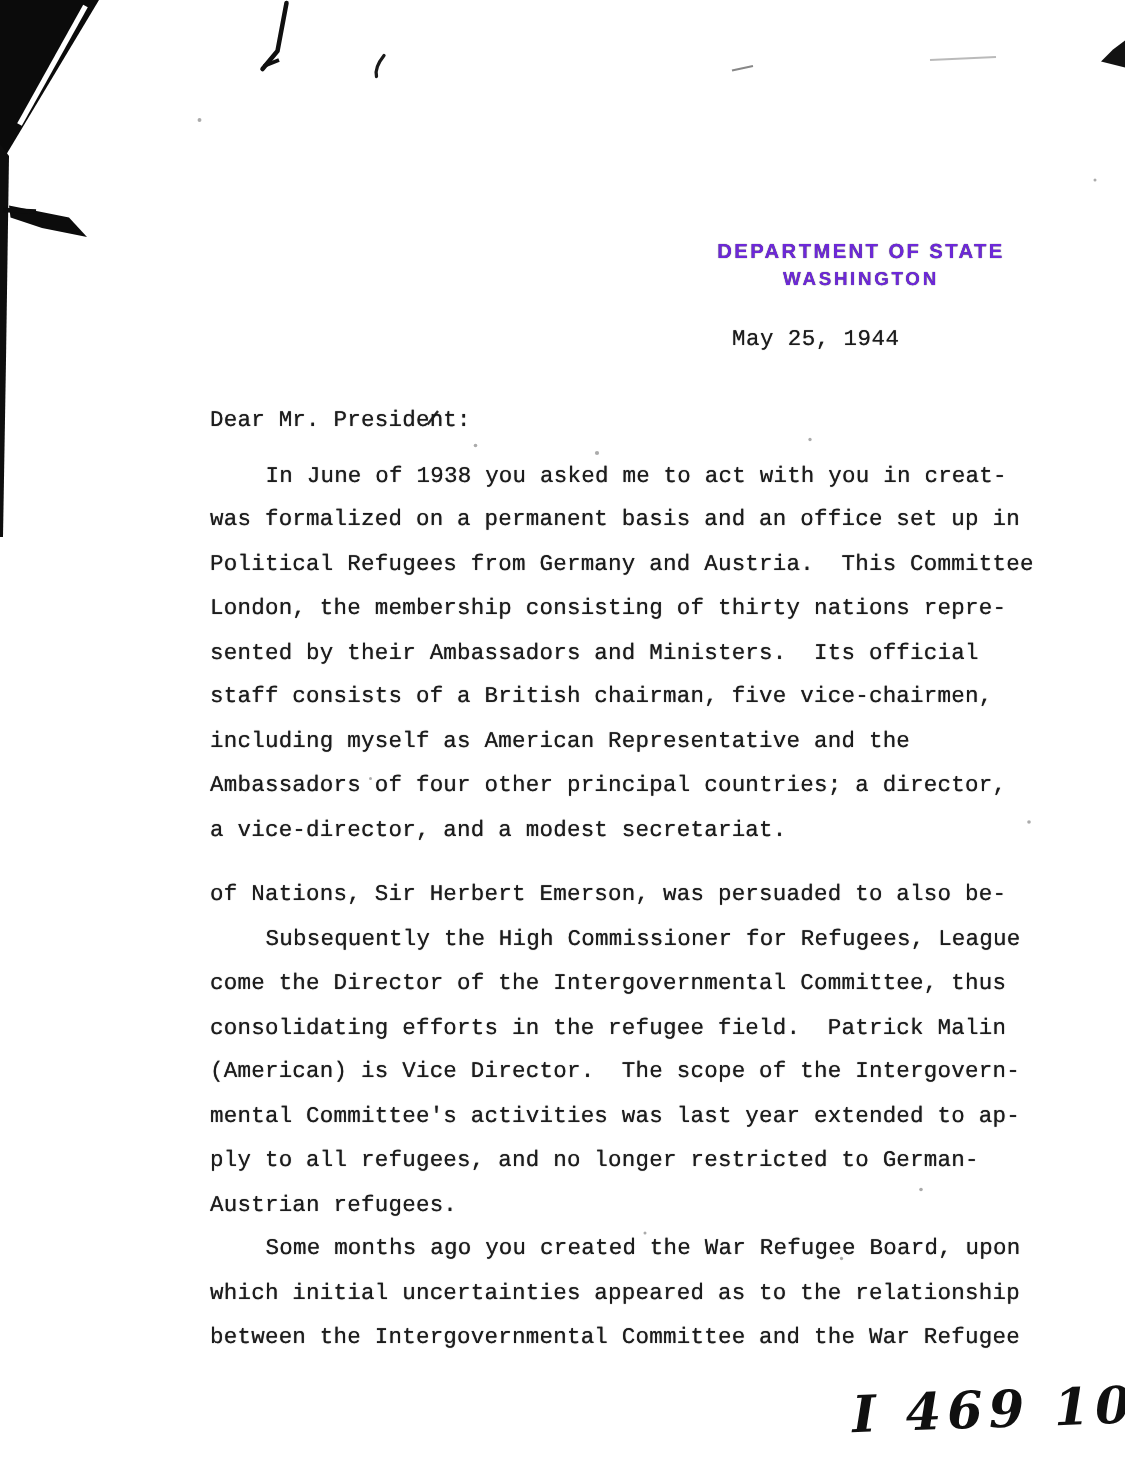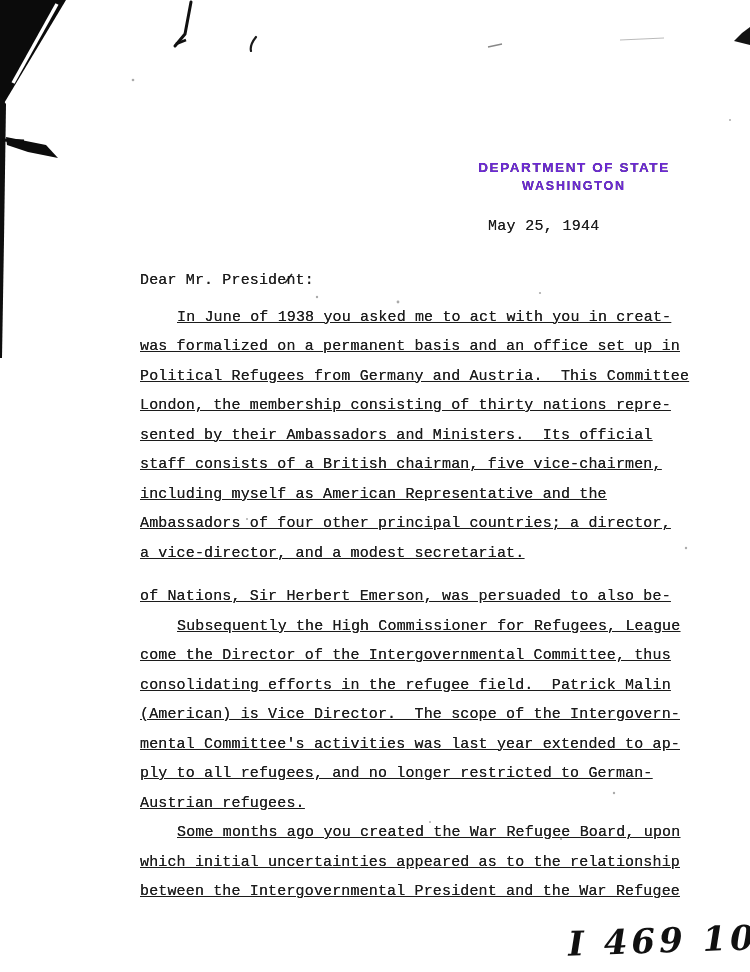--- a/index.html
+++ b/index.html
@@ -56,21 +56,21 @@
     width: 560px;
     font-size: 15px;
     line-height: 29.5px;
     letter-spacing: 0.15px;
     text-shadow: 0 0 0.55px rgba(0,0,0,0.8);
   }
   .body-block .line {
     white-space: pre;
   }
   .salutation { margin-bottom: 0; }
-  .paragraph { margin: 0; text-decoration: underline; }
+  .paragraph { margin: 0; }
   .paragraph.p1 { margin-top: 7px; }
   .paragraph.p2 { margin-top: 14px; }
   .paragraph.p3 { margin-top: 0px; }
   .paragraph .line.first { text-indent: 37px; }
   
   .annotation {
     position: absolute;
     top: 920px;
     left: 568px;
     font-family: "DejaVu Serif", serif;
@@ -159,19 +159,19 @@
       <div class="line">consolidating efforts in the refugee field.  Patrick Malin</div>
       <div class="line">(American) is Vice Director.  The scope of the Intergovern-</div>
       <div class="line">mental Committee's activities was last year extended to ap-</div>
       <div class="line">ply to all refugees, and no longer restricted to German-</div>
       <div class="line">Austrian refugees.</div>
     </div>
 
     <div class="paragraph p3">
       <div class="line first">Some months ago you created the War Refugee Board, upon</div>
       <div class="line">which initial uncertainties appeared as to the relationship</div>
-      <div class="line">between the Intergovernmental President and the War Refugee</div>
+      <div class="line">between the Intergovernmental Committee and the War Refugee</div>
     </div>
   </div>
 
   <div class="annotation">I 469 103</div>
 
 </div>
 
 </body></html>

